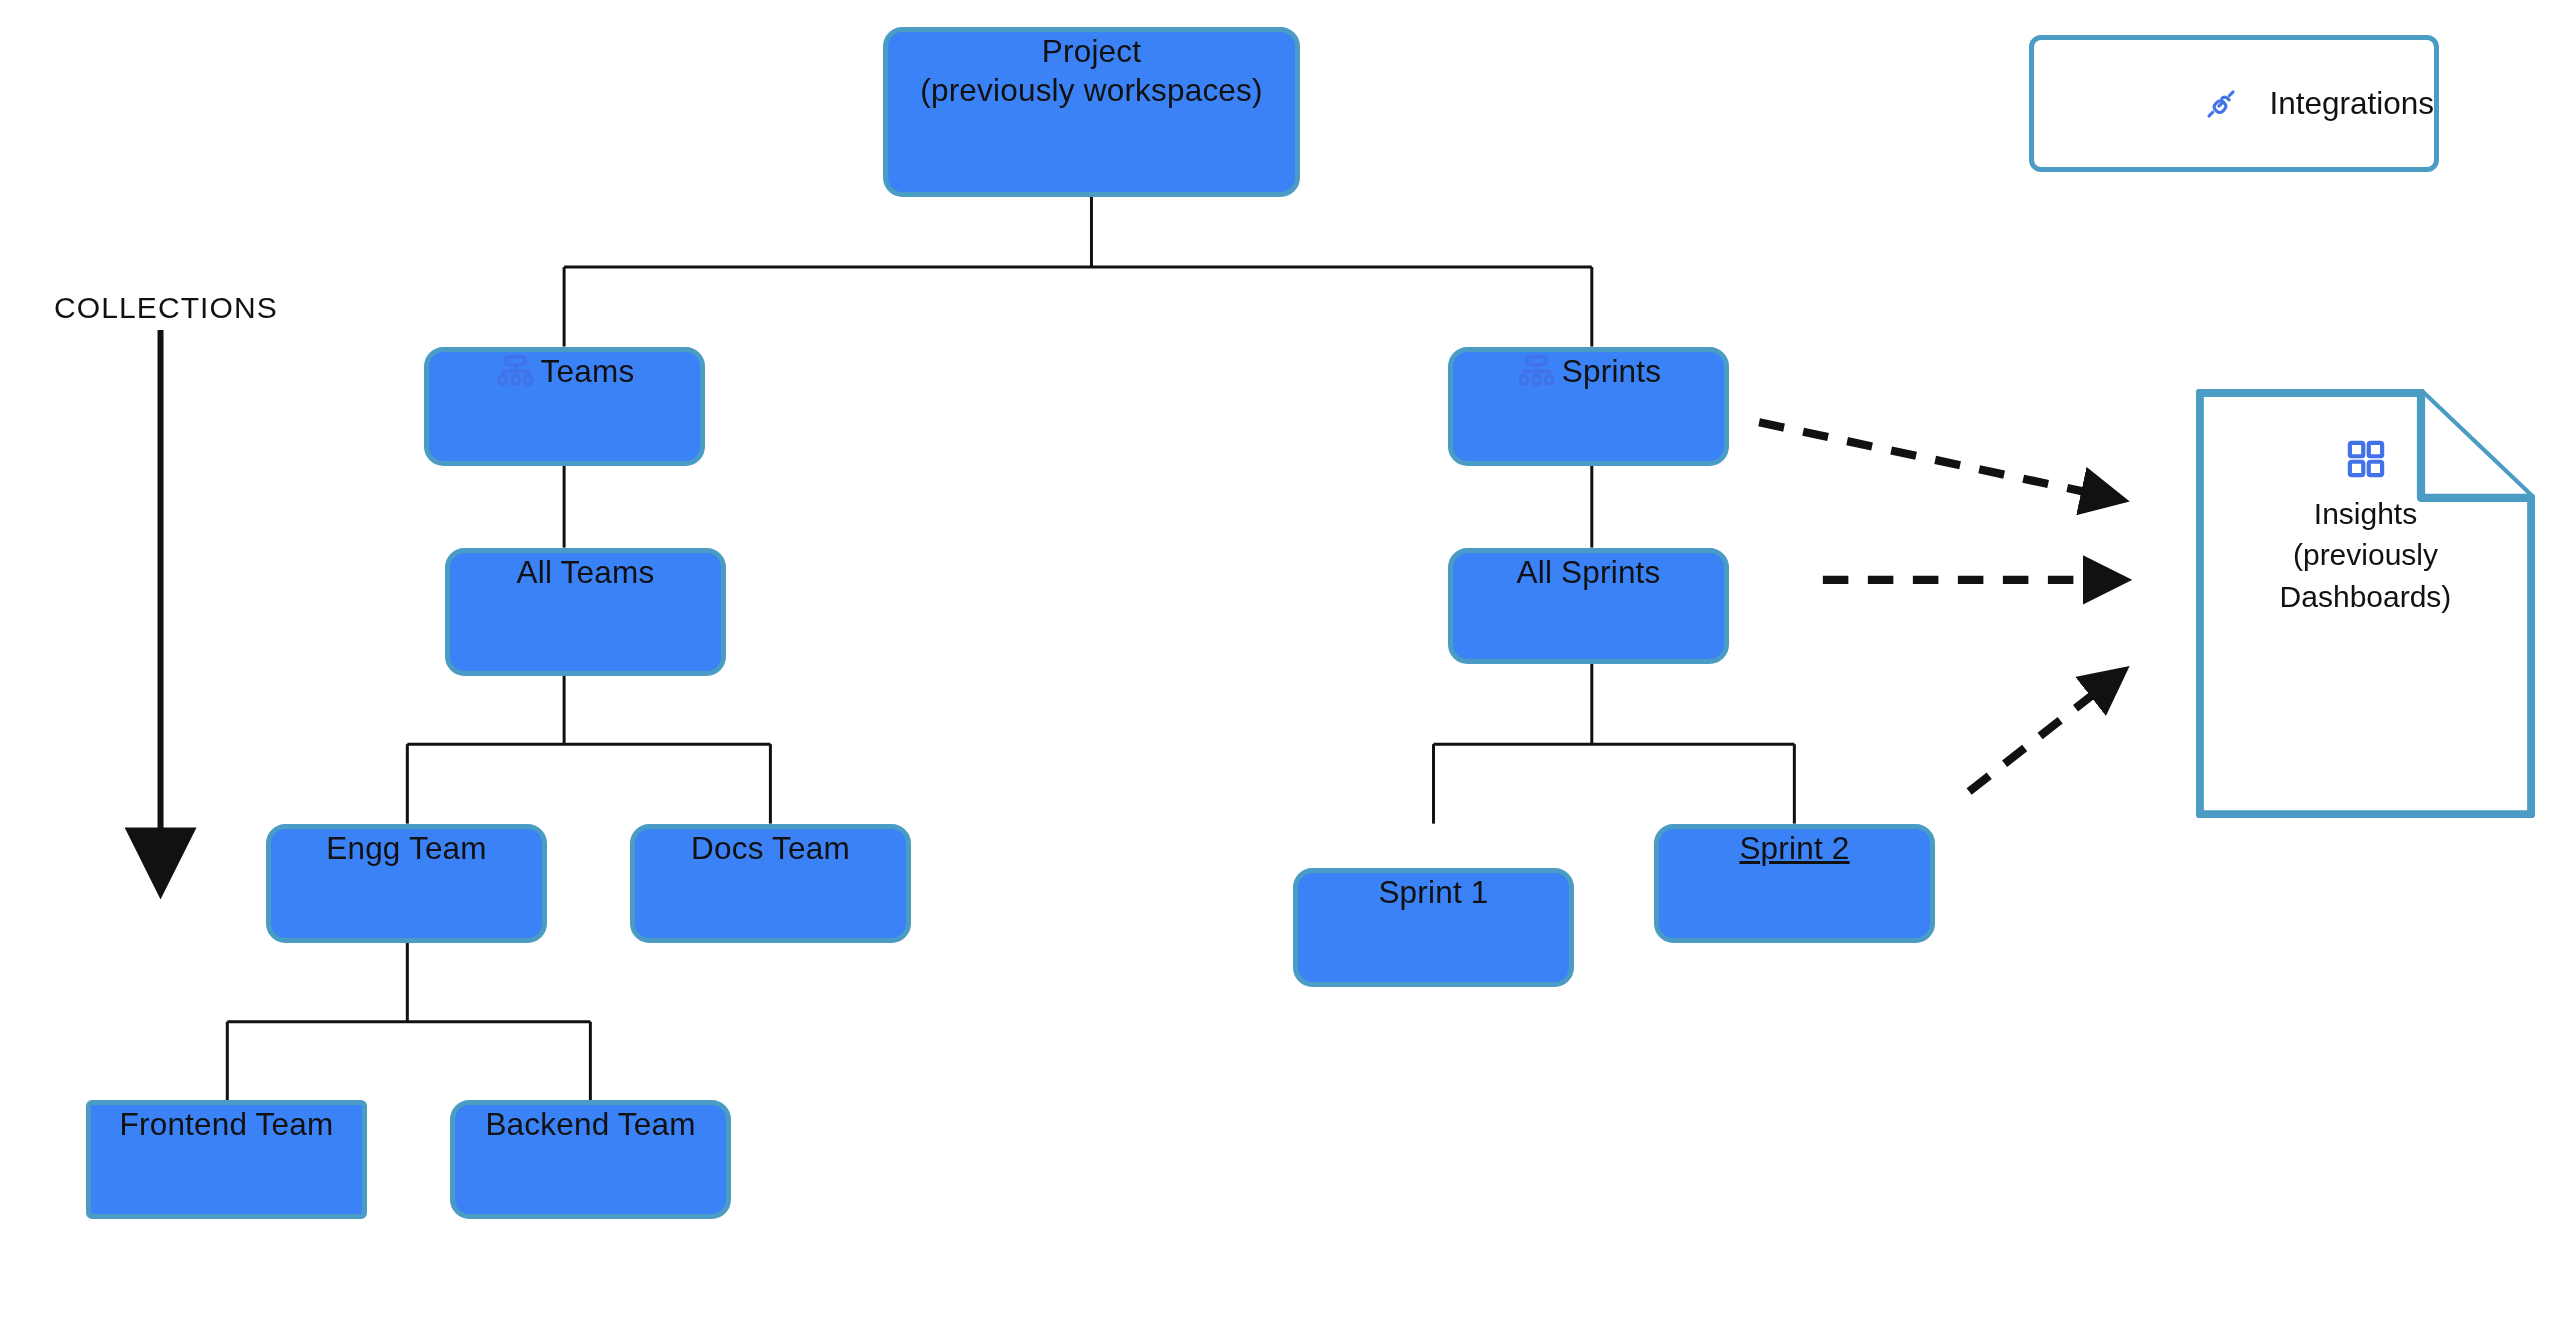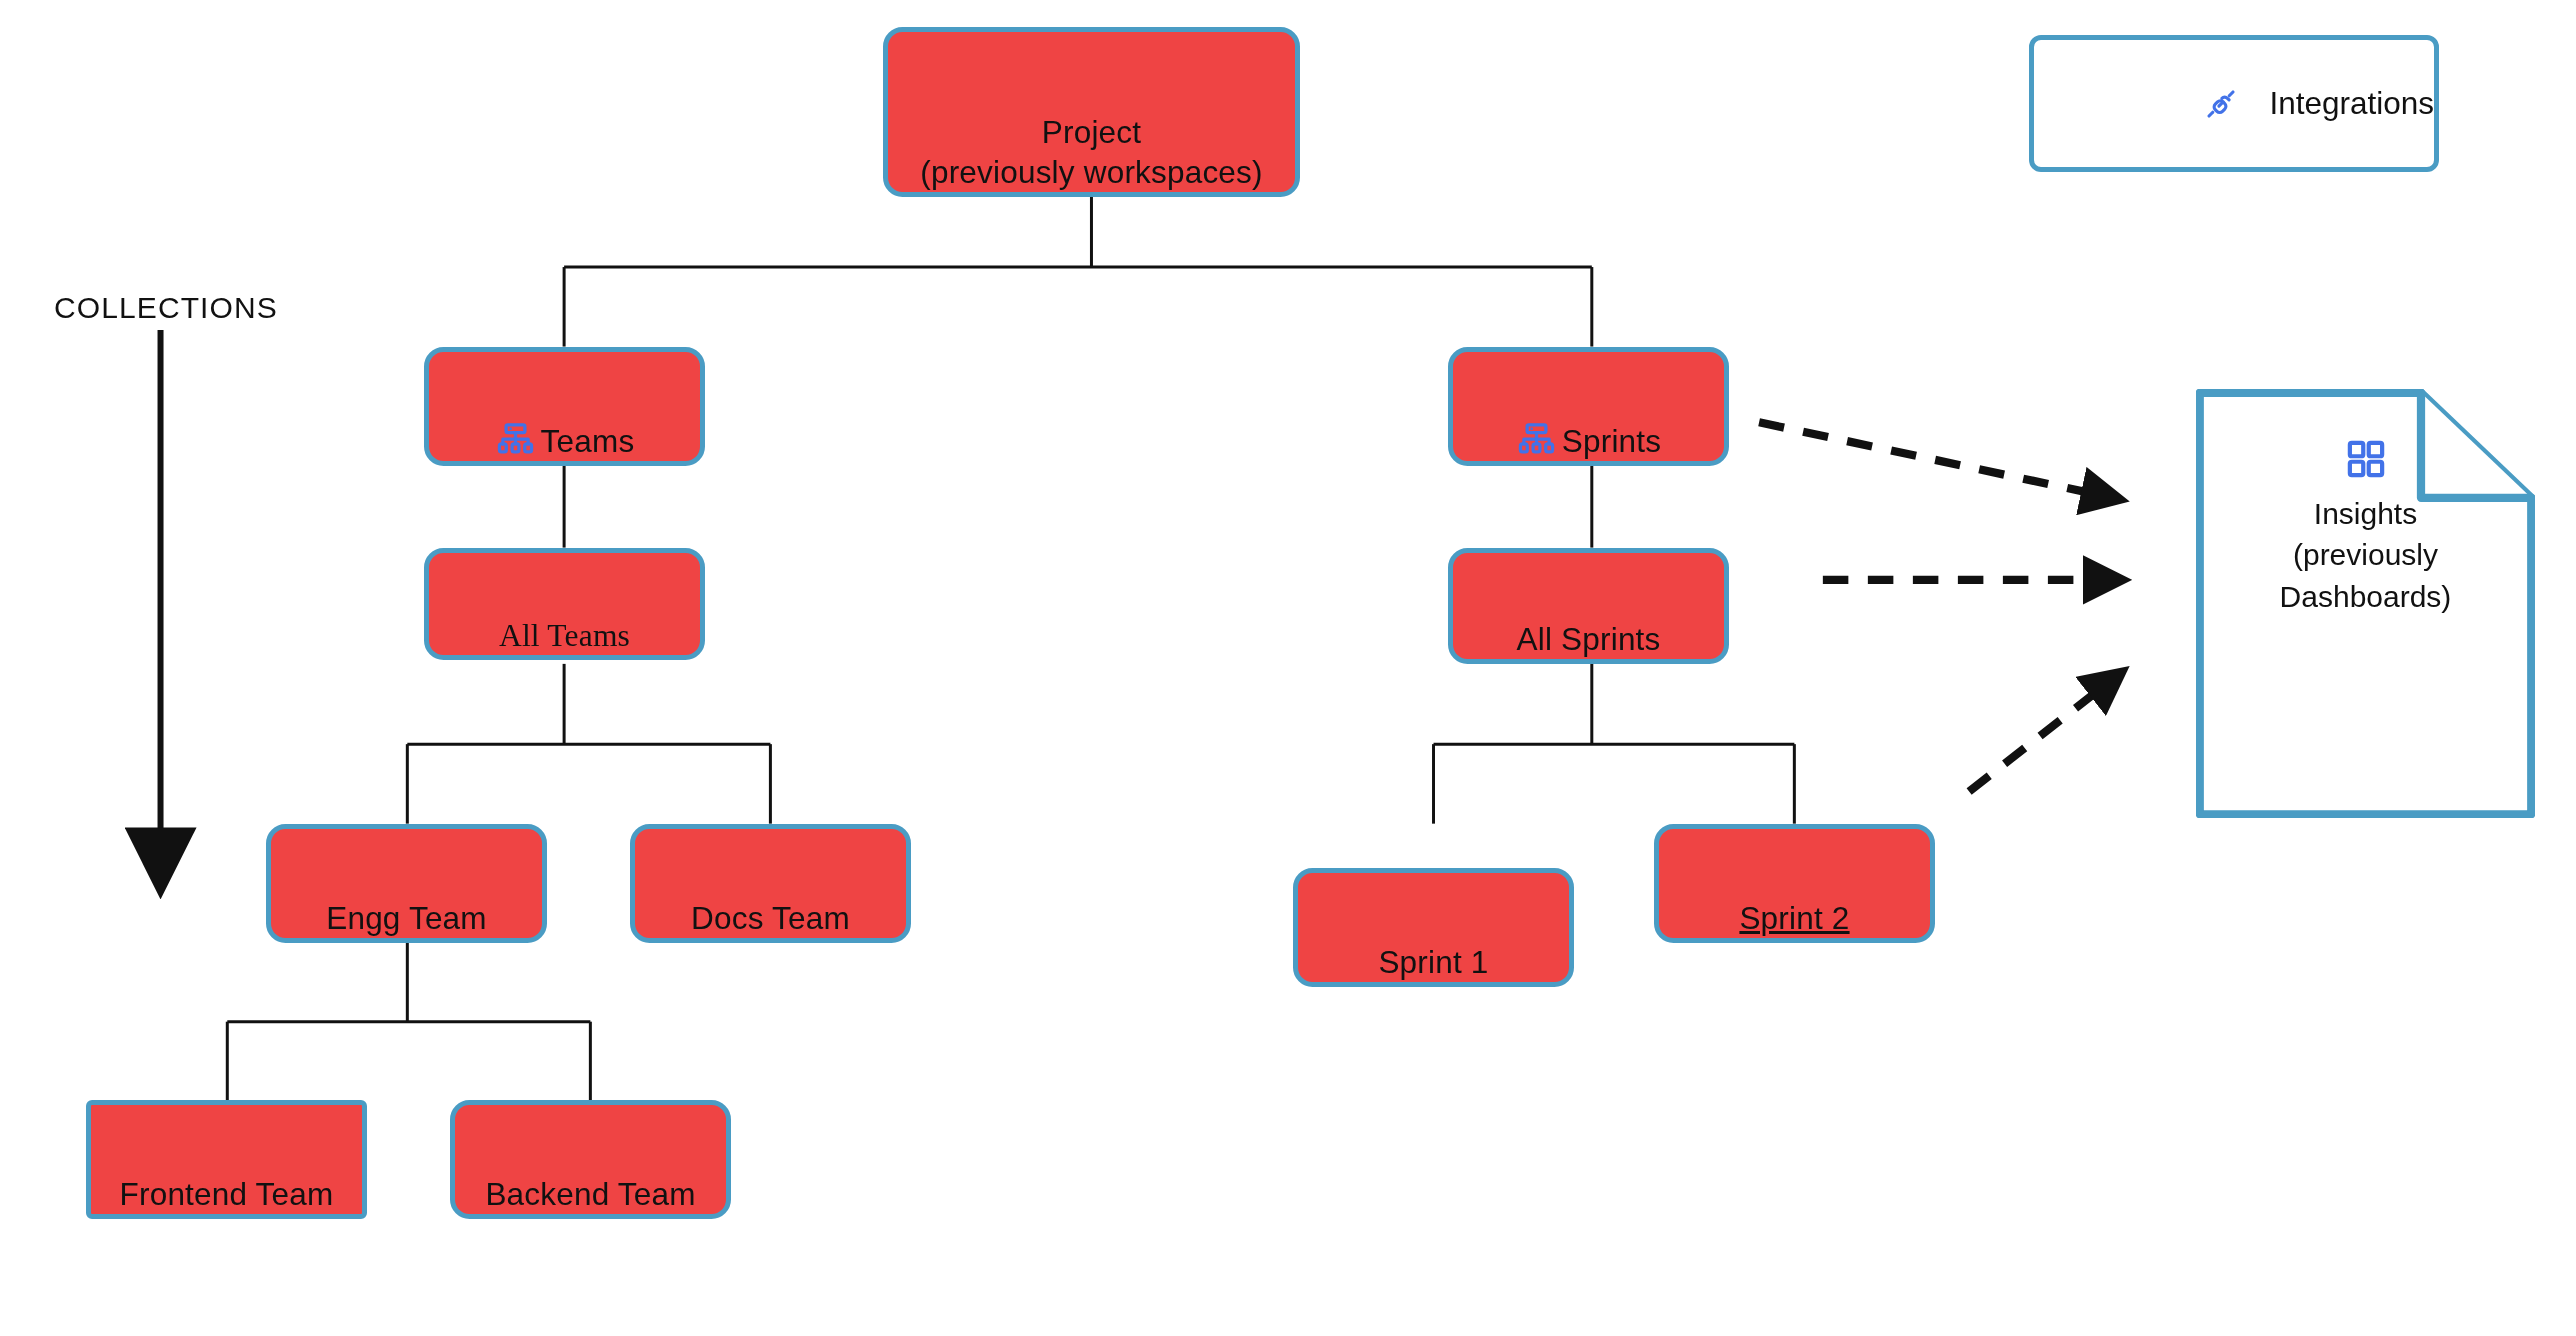--- a/index.html
+++ b/index.html
@@ -32,23 +32,23 @@
     pointer-events: none;
     z-index: 1;
   }
 
   
   .node {
     position: absolute;
     box-sizing: border-box;
     border: 5.3px solid #4a9cc4;
     border-radius: 19.5px;
-    background: #ef4444;
+    background: #3b82f6;
     display: flex;
-    align-items: flex-end;
+    align-items: flex-start;
     justify-content: center;
     text-align: center;
     z-index: 3;
     line-height: 1.25;
     font-size: 31.5px;
     font-weight: 400;
     color: #111111;
     letter-spacing: 0.2px;
   }
   .node .label { display: block; }
@@ -220,21 +220,21 @@
         <path d="M4.6 14 L4.6 11.2 L19.4 11.2 L19.4 14"></path>
         <path d="M12 11.2 L12 14"></path>
         <rect x="2.6" y="14" width="4" height="4.6" rx="1.1"></rect>
         <rect x="10" y="14" width="4" height="4.6" rx="1.1"></rect>
         <rect x="17.4" y="14" width="4" height="4.6" rx="1.1"></rect>
       </svg>
     </span>
     <span>Sprints</span>
   </div>
 
-  <div class="node" id="node-all-teams" style="left:424px; top:548px; width:281px; height:112px;font-family:Liberation Serif, serif;">
+  <div class="node" id="node-all-teams" style="left:445px; top:548px; width:281px; height:128px;">
     <span>All Teams</span>
   </div>
 
   <div class="node" id="node-all-sprints" style="left:1448px; top:548px; width:281px; height:116px;">
     <span>All Sprints</span>
   </div>
 
   <div class="node" id="node-engg-team" style="left:266px; top:824px; width:281px; height:119px;">
     <span>Engg Team</span>
   </div>

